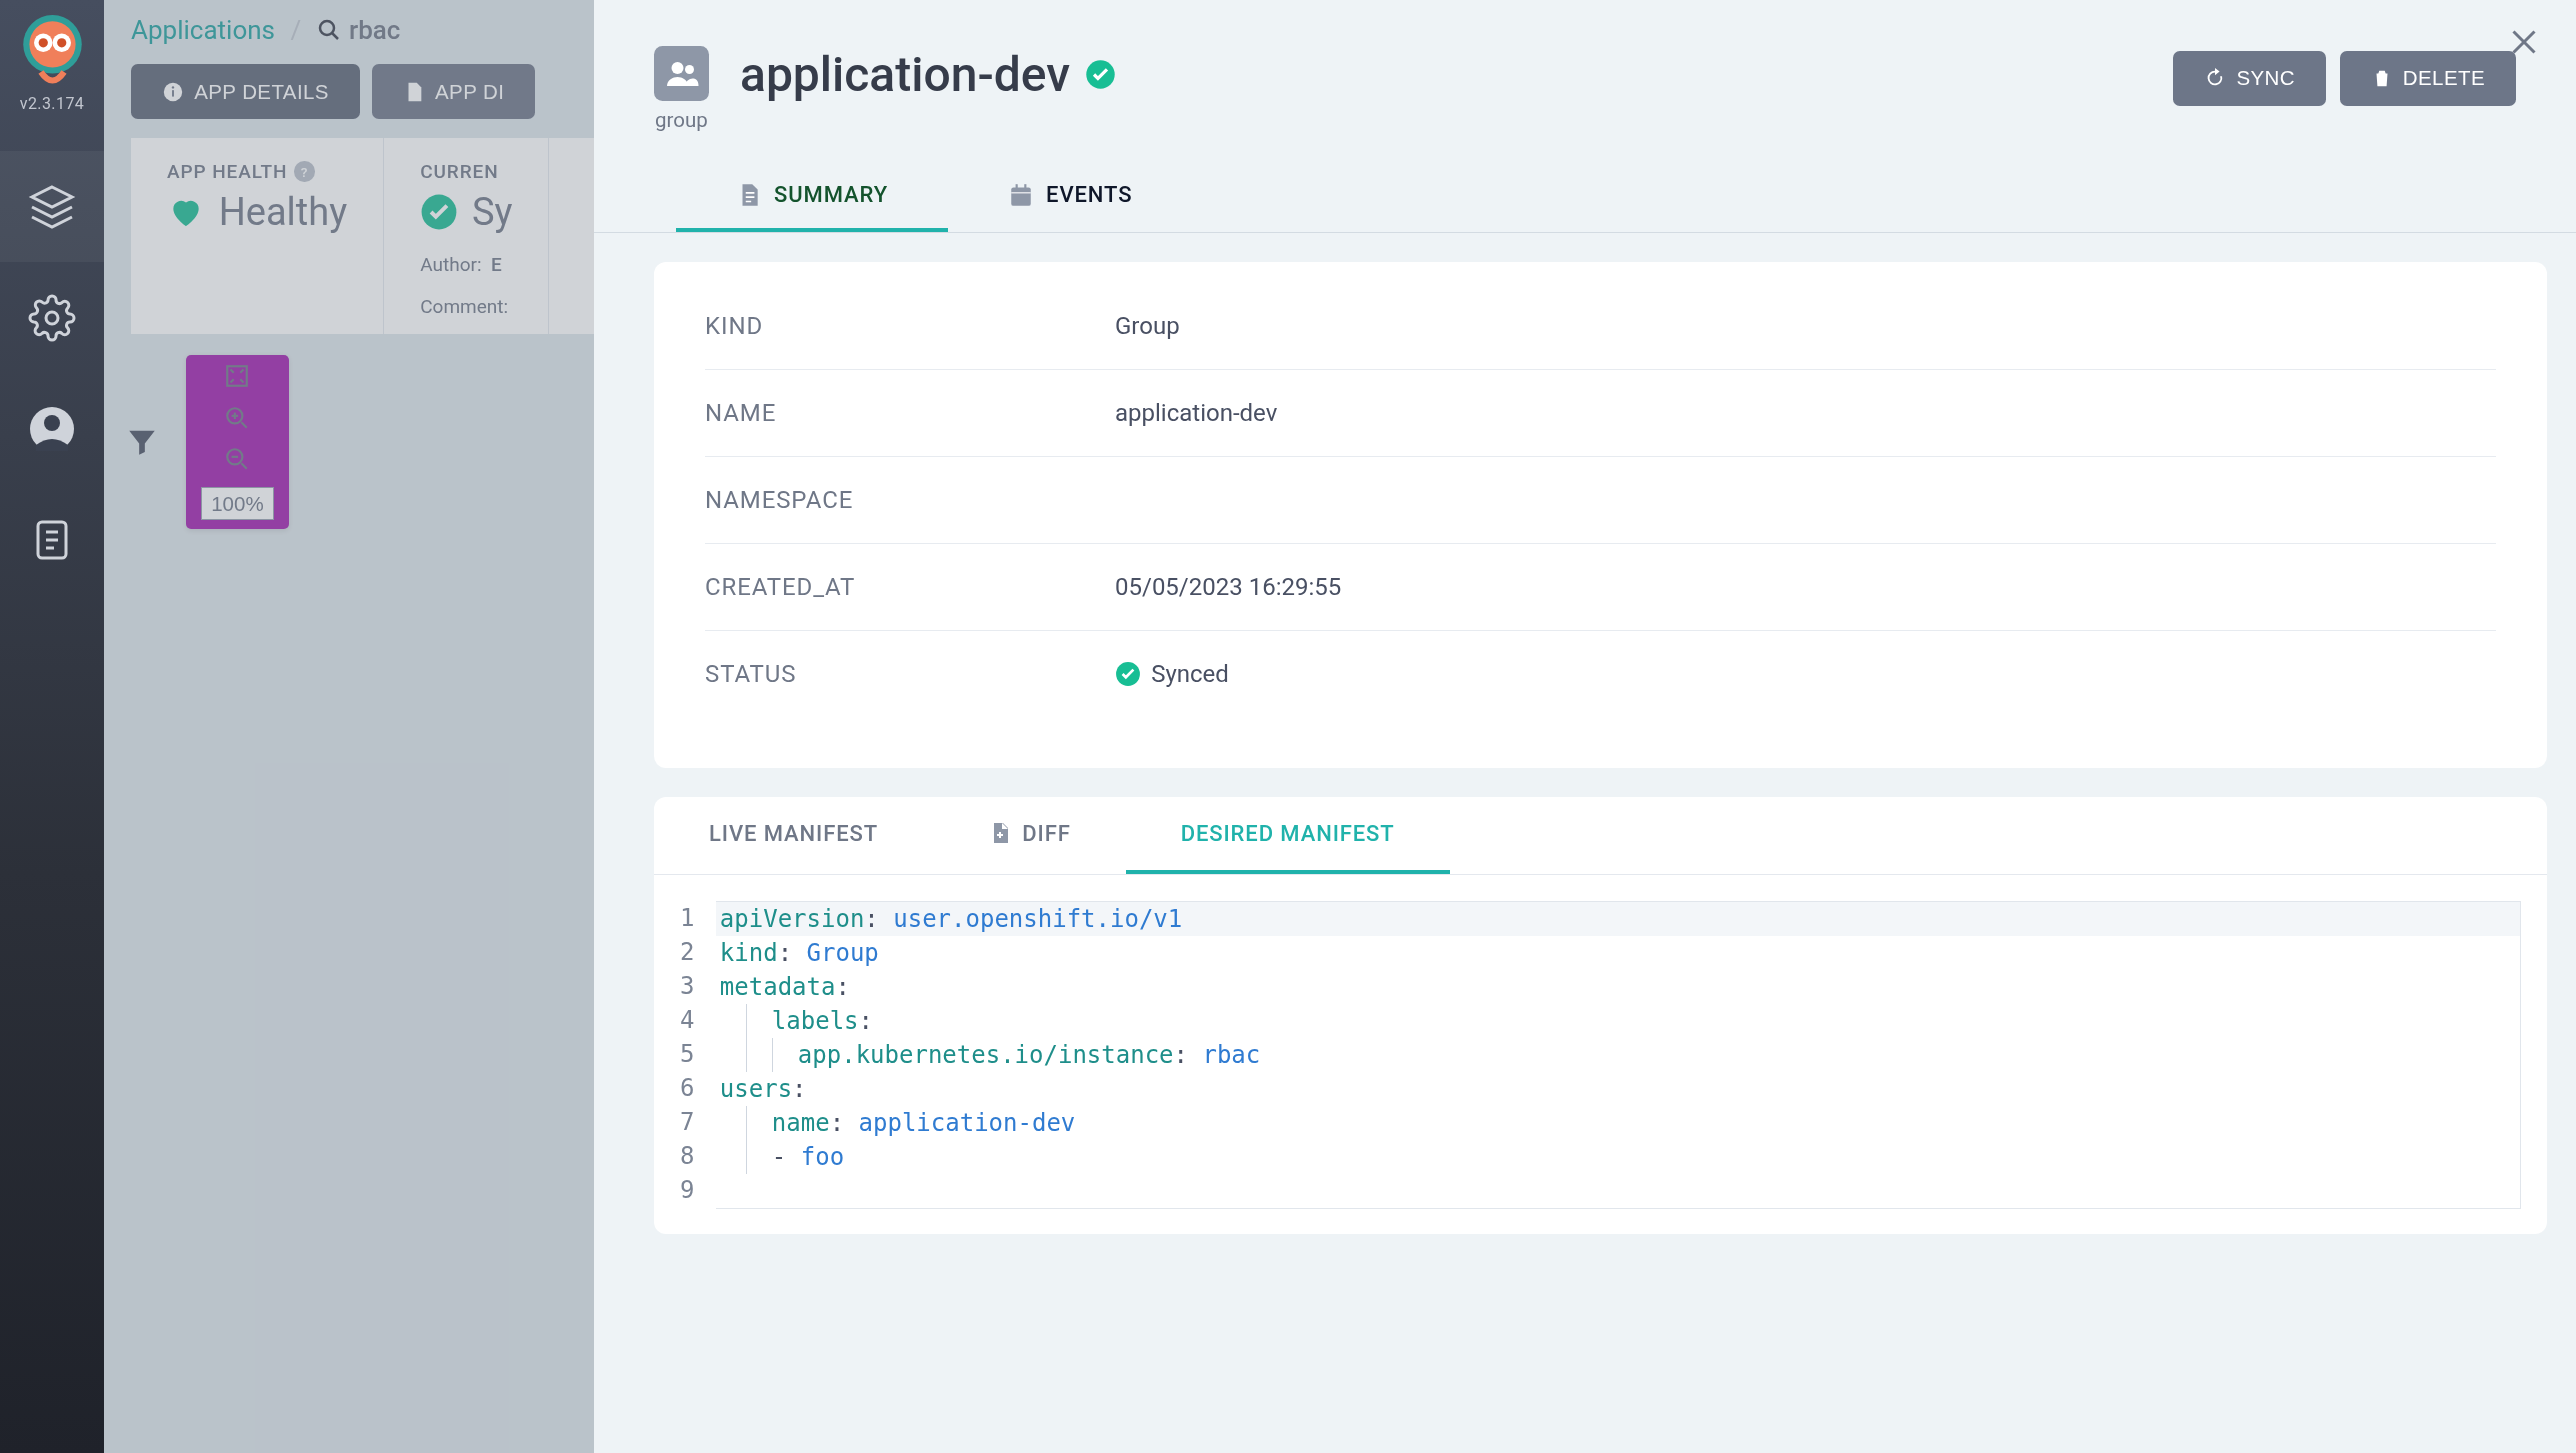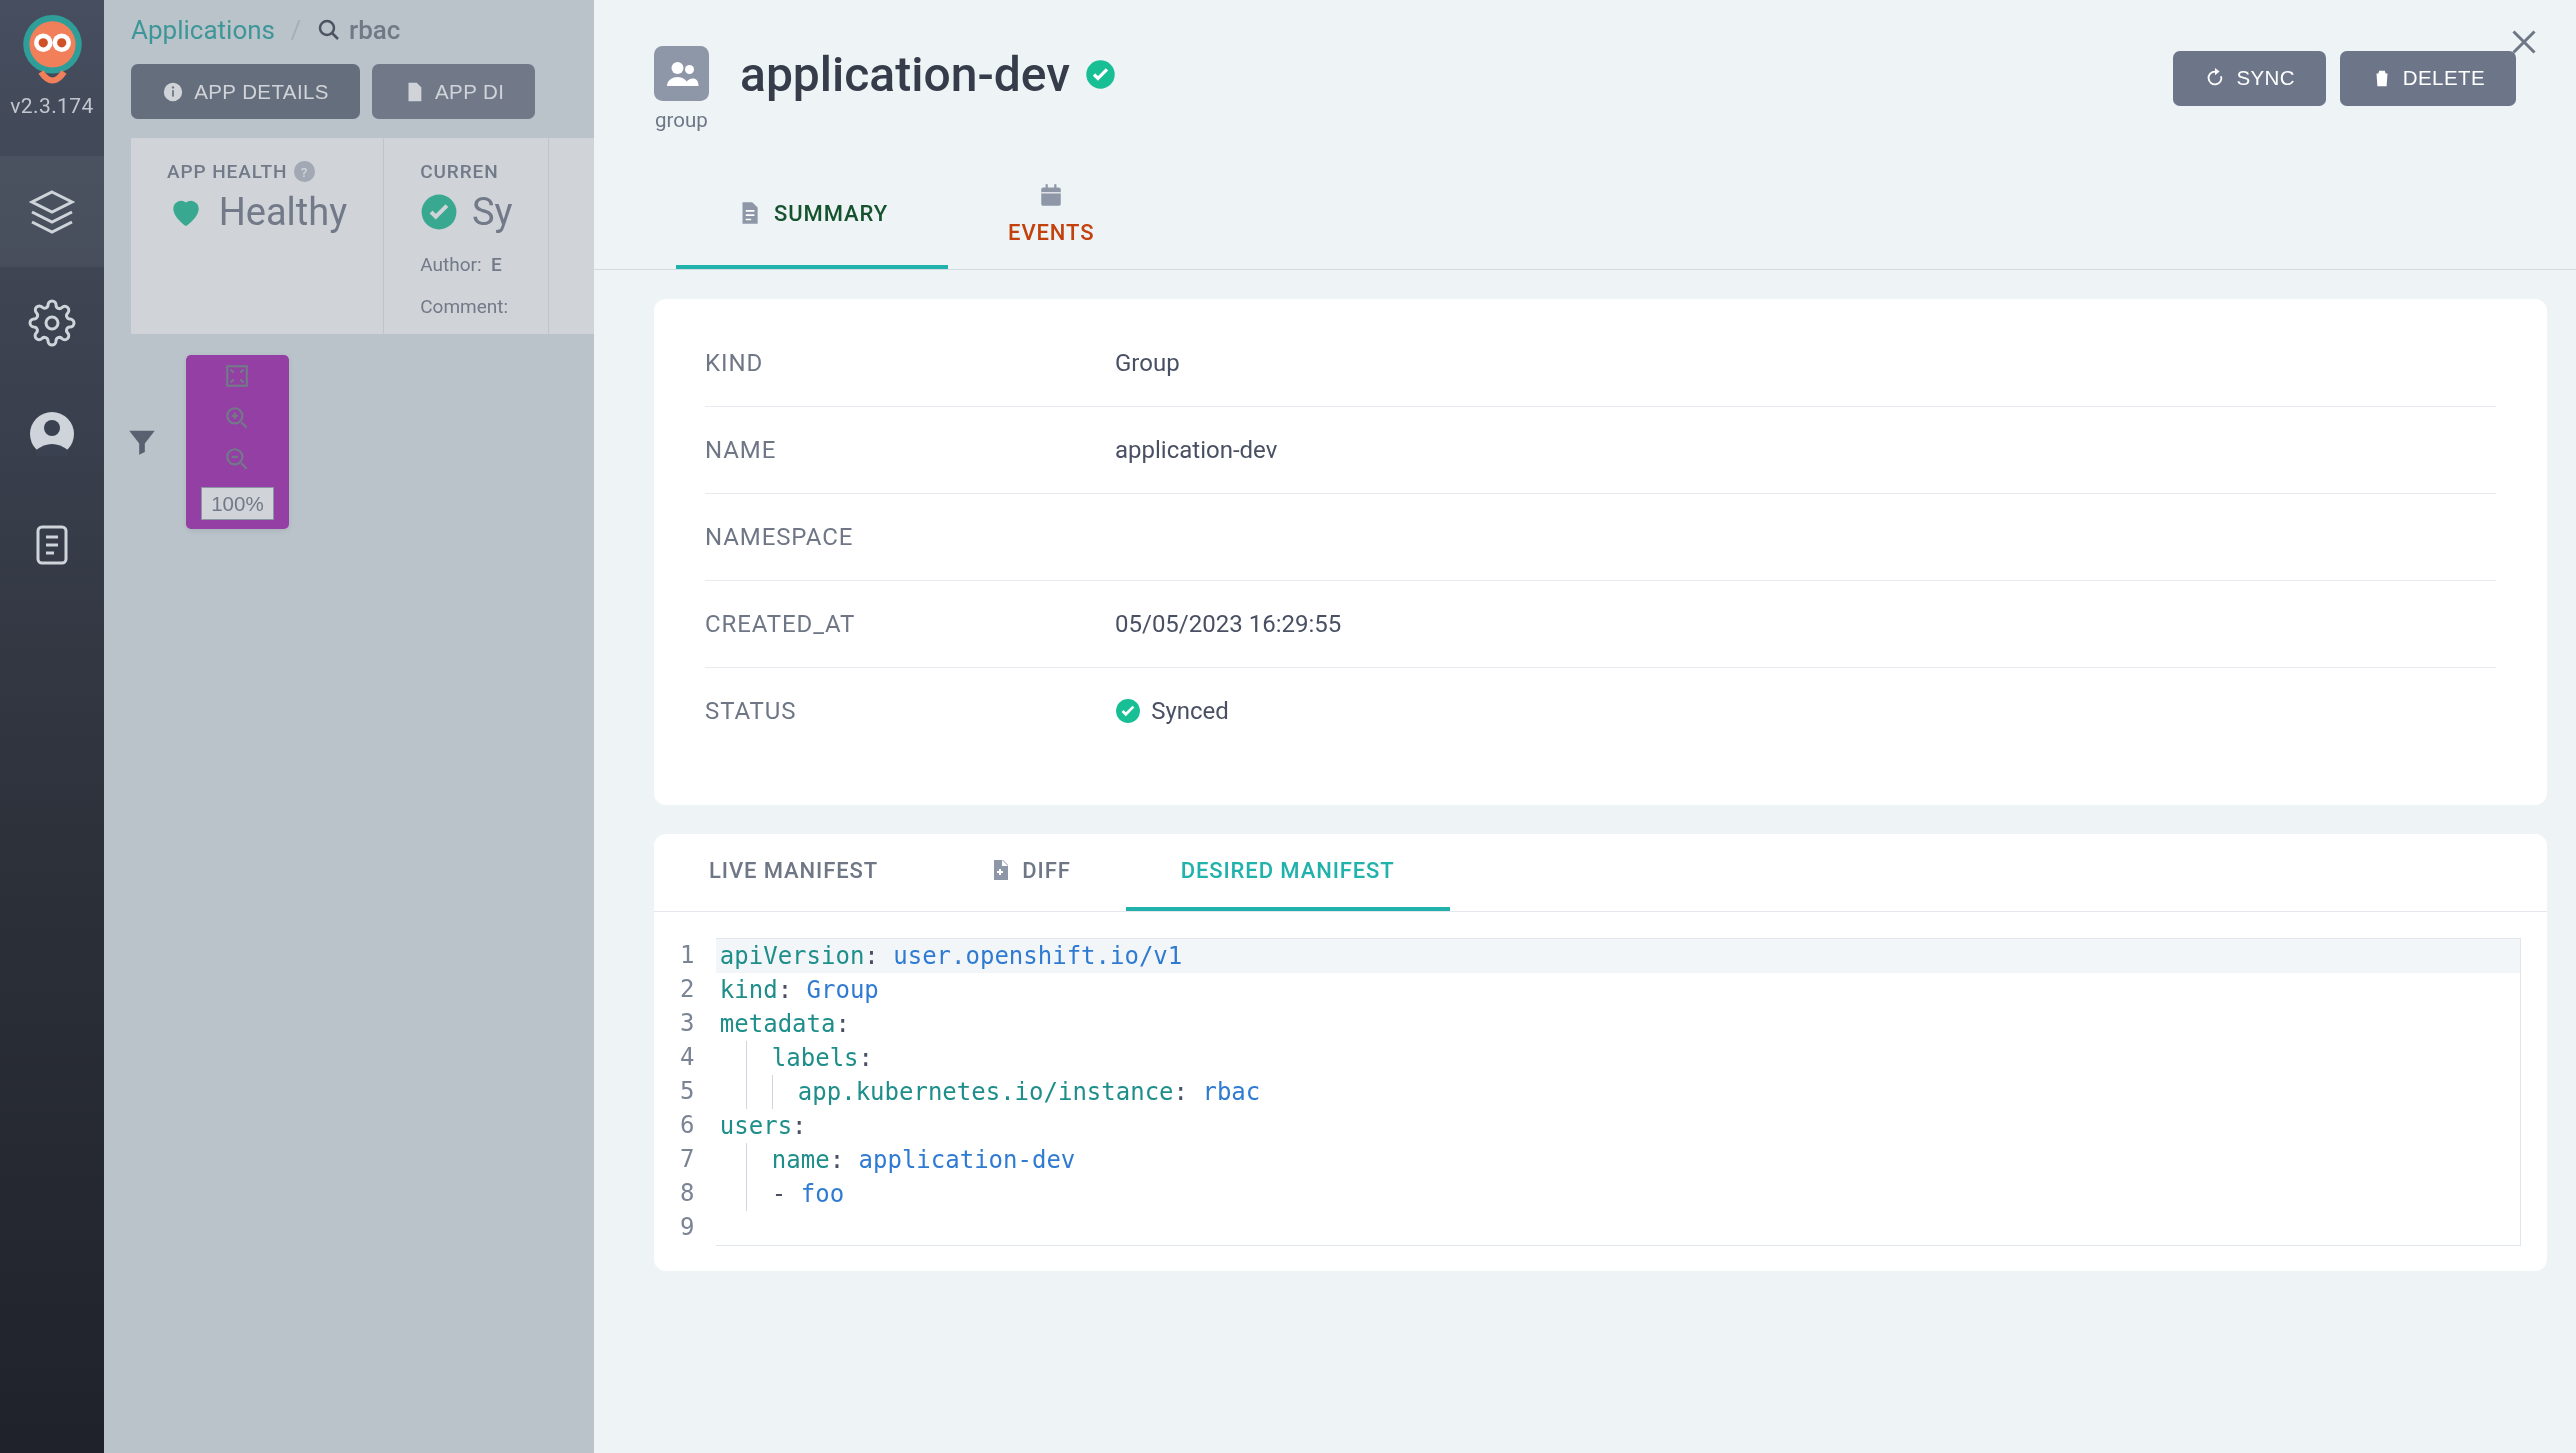--- a/index.html
+++ b/index.html
@@ -23,21 +23,21 @@
       padding-top: 12px;
       flex-shrink: 0;
     }
     .logo {
       width: 77px; height: 77px;
       margin-bottom: 5.1px;
       display:flex; align-items:center; justify-content:center;
     }
     .version {
       color: #c2c6cf;
-      font-size: 21px;
+      font-size: 16px;
       margin-bottom: 38px;
       letter-spacing: 0.4px;
     }
     .nav-item {
       width: 104px; height: 111px;
       display:flex; align-items:center; justify-content:center;
       color: #cfd3da;
       cursor: pointer;
     }
     .nav-item svg { width: 48px; height: 48px; }
@@ -163,21 +163,21 @@
     }
     .tab {
       padding: 24px 60px 20.5px 60px;
       font-size:22px; font-weight:500; letter-spacing:0.9px;
       color:#6f7787;
       display:flex; align-items:center; gap:12px;
       cursor:pointer;
       border-bottom:4.3px solid transparent;
     }
     .tab.active { color:#14532d; border-bottom-color:#20b2ab; }
-    .tab.events { color:#c2410c;flex-direction:column; }
+    .tab.events { color:#0f172a; }
     .tab svg { width:26px; height:26px; }
 
     
     .card {
       background:#fff;
       margin: 29px 29px 0 60px;
       border-radius:12px;
       padding: 34px 51px 51px 51px;
     }
     .row {

